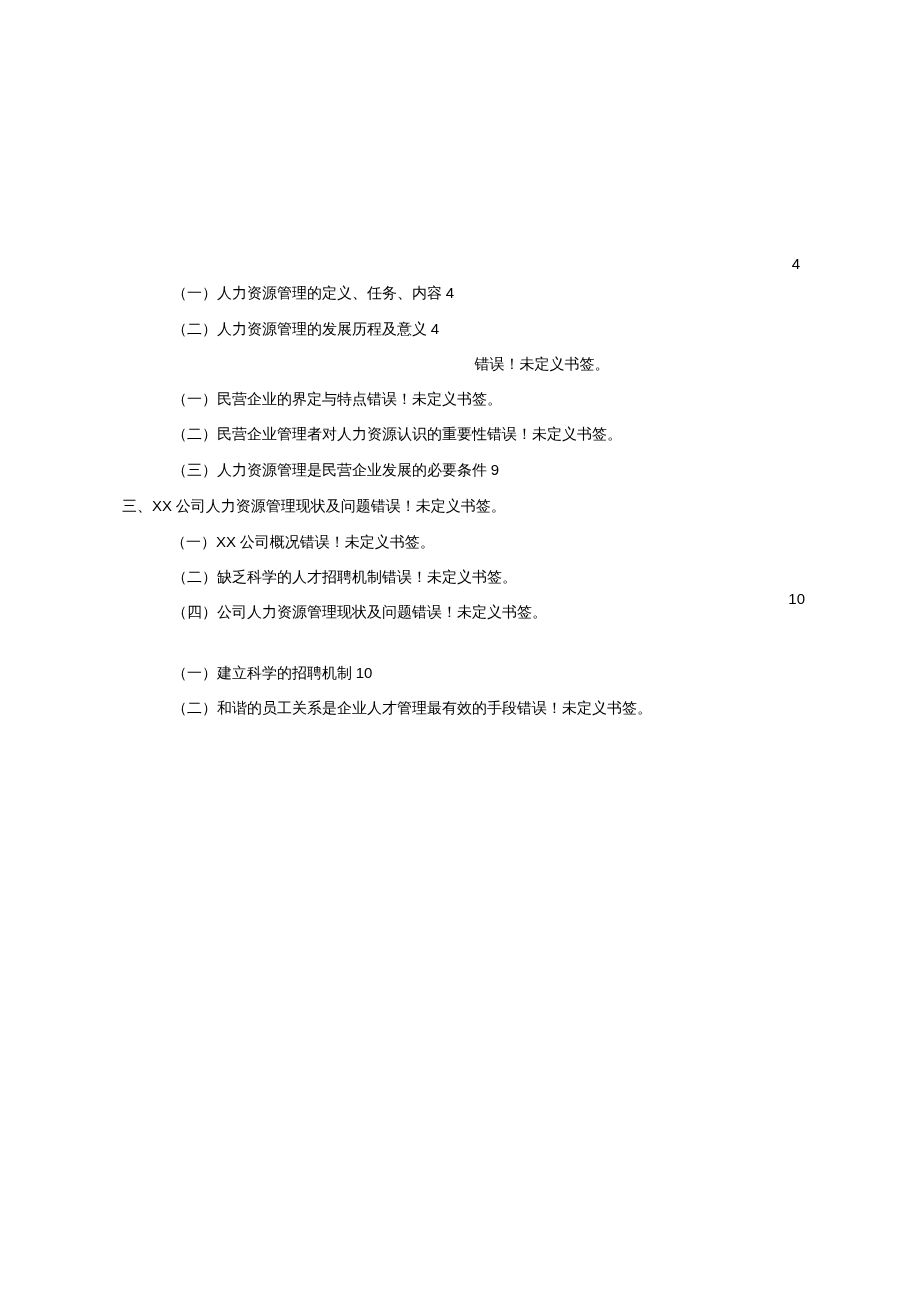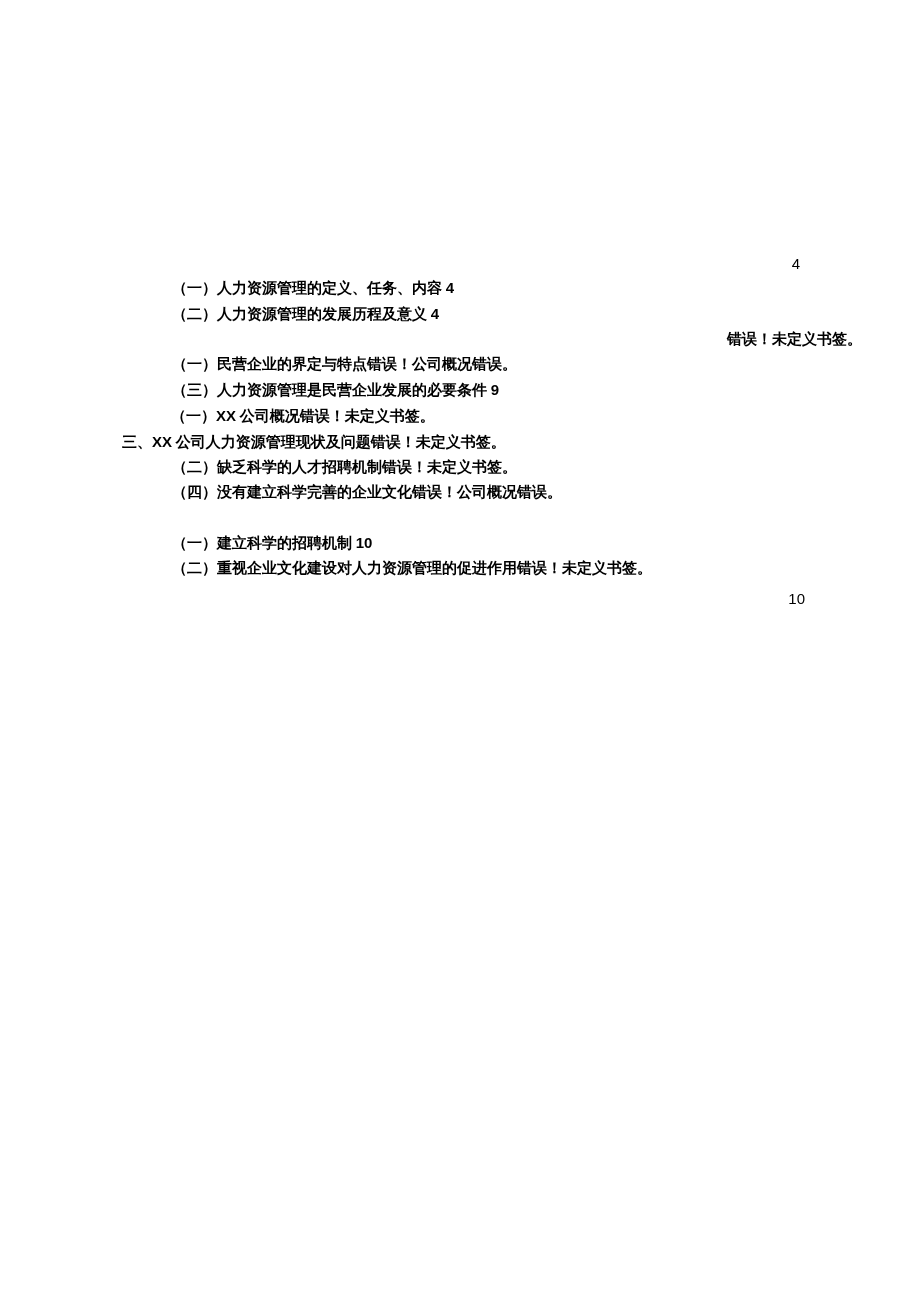--- a/index.html
+++ b/index.html
@@ -28,58 +28,58 @@
       right: 115px;
       font-family: Arial, sans-serif;
     }
     .content {
       position: absolute;
       top: 275px;
       left: 172px;
       width: 640px;
     }
     .toc-line {
-      line-height: 25px;
+      line-height: 35px;
       margin-bottom: 0;
       white-space: nowrap;
-      font-weight: bold;
     }
     .indent-0 {
       margin-left: 0;
       position: relative;
       left: -50px;
     }
     .indent-1 {
       margin-left: 0;
     }
     .indent-2 {
       margin-left: -1px;
     }
     .centered-error {
-      text-align: right;
+      text-align: center;
       width: 100%;
       position: relative;
       left: 50px;
     }
     .num {
       font-family: Arial, sans-serif;
     }
   </style>
 </head>
 <body>
 
 <div class="page-number-right-1">4</div>
 <div class="page-number-right-2">10</div>
 
 <div class="content" id="toc-root">
     <div class="toc-line indent-1"><span>（一）人力资源管理的定义、任务、内容</span> <span class="num">4</span></div>
     <div class="toc-line indent-1"><span>（二）人力资源管理的发展历程及意义</span> <span class="num">4</span></div>
     <div class="toc-line centered-error"><span>错误！未定义书签。</span></div>
-    <div class="toc-line indent-1"><span>（一）民营企业的界定与特点错误！公司概况错误。</span></div>
+    <div class="toc-line indent-1"><span>（一）民营企业的界定与特点错误！未定义书签。</span></div>
+    <div class="toc-line indent-1"><span>（二）民营企业管理者对人力资源认识的重要性错误！未定义书签。</span></div>
     <div class="toc-line indent-1"><span>（三）人力资源管理是民营企业发展的必要条件</span> <span class="num">9</span></div>
+    <div class="toc-line indent-0"><span>三、</span><span class="num">XX</span><span> 公司人力资源管理现状及问题错误！未定义书签。</span></div>
     <div class="toc-line indent-2"><span>（一）</span><span class="num">XX</span><span> 公司概况错误！未定义书签。</span></div>
-    <div class="toc-line indent-0"><span>三、</span><span class="num">XX</span><span> 公司人力资源管理现状及问题错误！未定义书签。</span></div>
     <div class="toc-line indent-1"><span>（二）缺乏科学的人才招聘机制错误！未定义书签。</span></div>
-    <div class="toc-line indent-1"><span>（四）没有建立科学完善的企业文化错误！公司概况错误。</span></div>
+    <div class="toc-line indent-1"><span>（四）公司人力资源管理现状及问题错误！未定义书签。</span></div>
     <div style="height: 25px;"></div>
     <div class="toc-line indent-1"><span>（一）建立科学的招聘机制</span> <span class="num">10</span></div>
-    <div class="toc-line indent-1"><span>（二）重视企业文化建设对人力资源管理的促进作用错误！未定义书签。</span></div>
+    <div class="toc-line indent-1"><span>（二）和谐的员工关系是企业人才管理最有效的手段错误！未定义书签。</span></div>
   </div>
 
 </body></html>

